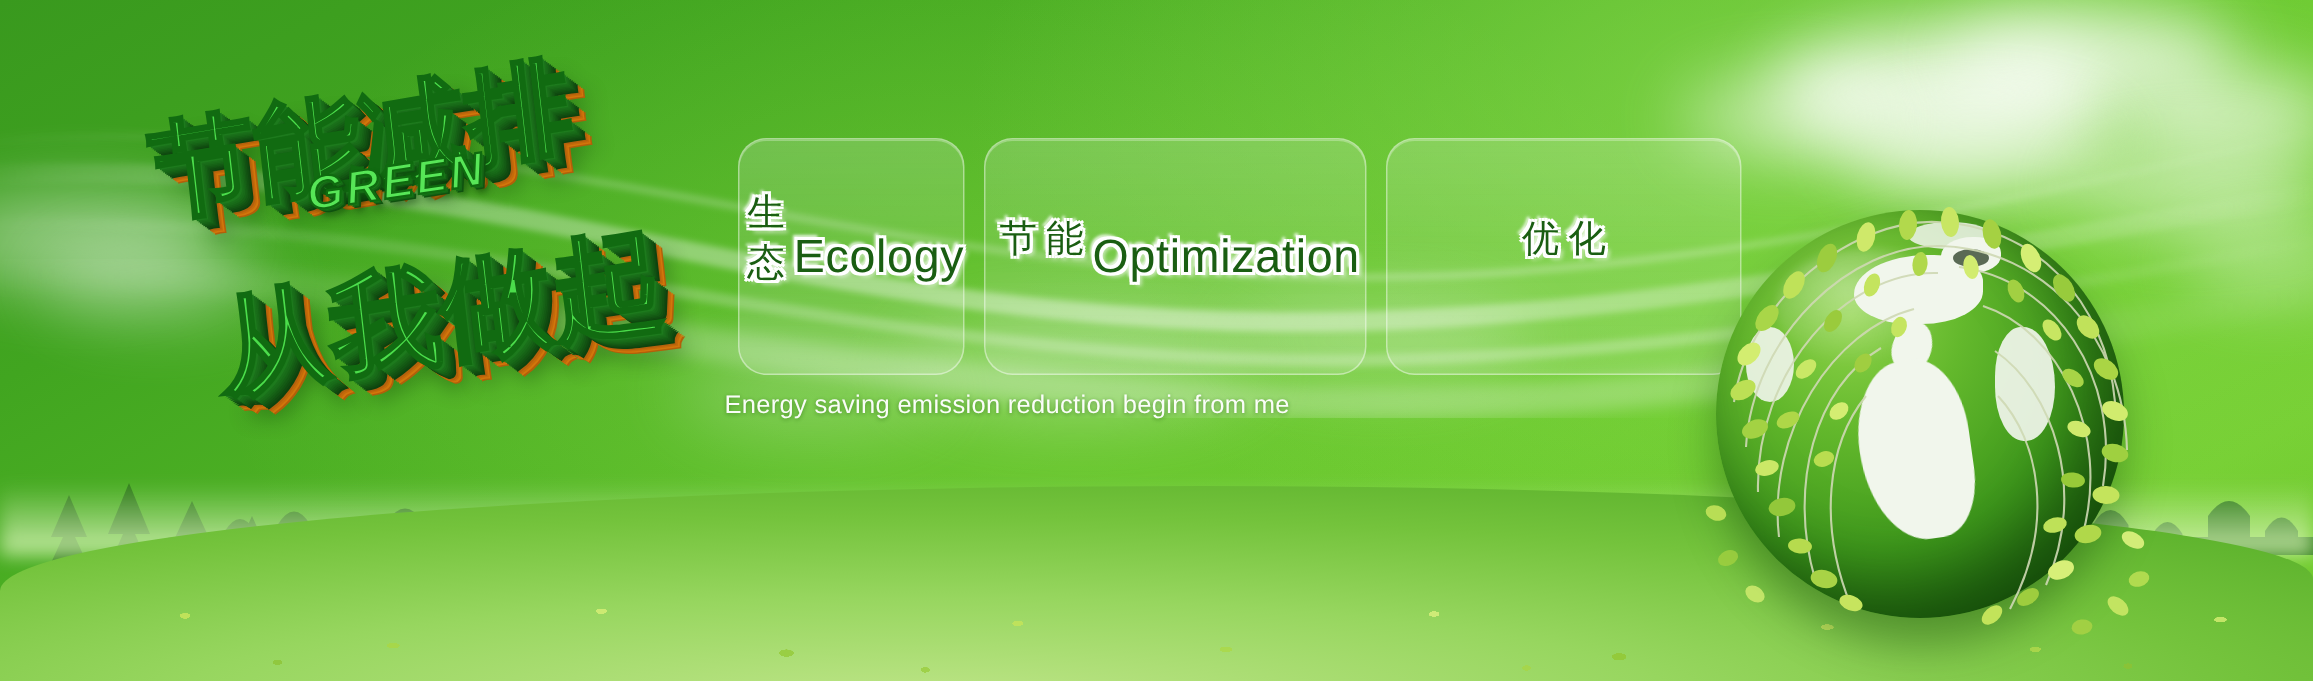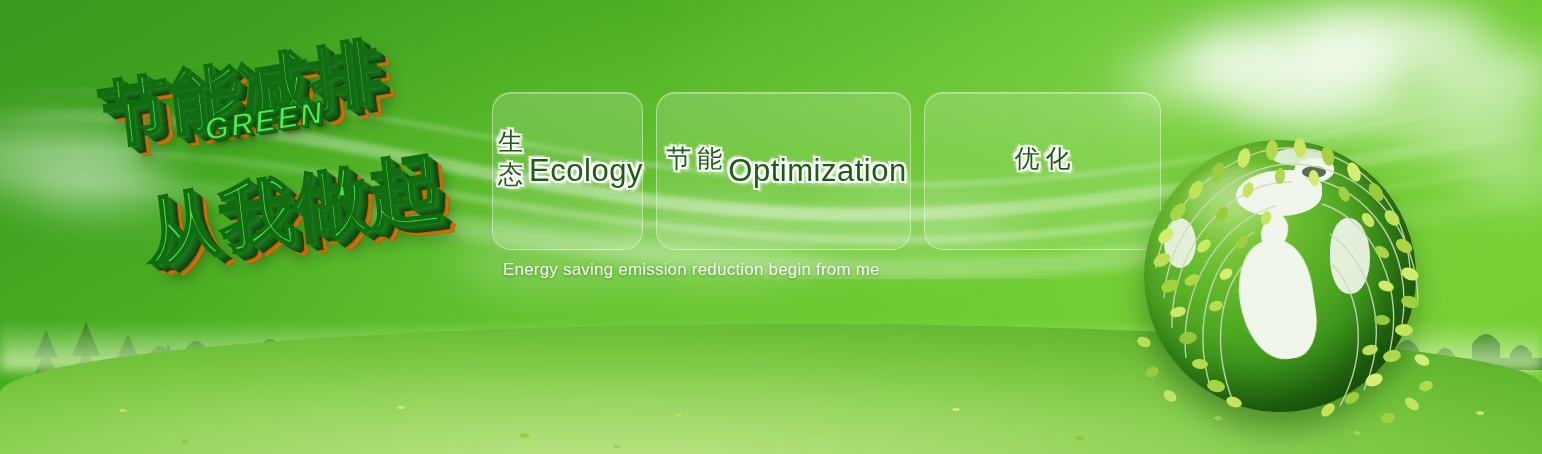--- a/index.html
+++ b/index.html
@@ -125,21 +125,21 @@
     color:#1a5e12;
     text-shadow:
       -2px -2px 0 #fff,  0 -2px 0 #fff,  2px -2px 0 #fff,
        2px  0   0 #fff,  2px  2px 0 #fff, 0 2px 0 #fff,
       -2px  2px 0 #fff, -2px  0   0 #fff,
       -3px -3px 2px rgba(255,255,255,.85), 3px 3px 3px rgba(255,255,255,.75);
   }
 
   
   .tagline{
-    position:absolute; left:503px; top:260px;
+    position:absolute; left:483px; top:260px;
     font-size:17px; color:#ffffff; letter-spacing:.2px;
     text-shadow:0 1px 3px rgba(30,90,10,.55);
     opacity:.96;
   }
 
   
   .globe-wrap{ position:absolute; left:1126px; top:128px; width:310px; height:300px; }
   .globe{
     position:absolute; left:18px; top:12px;
     width:272px; height:272px; border-radius:50%;

